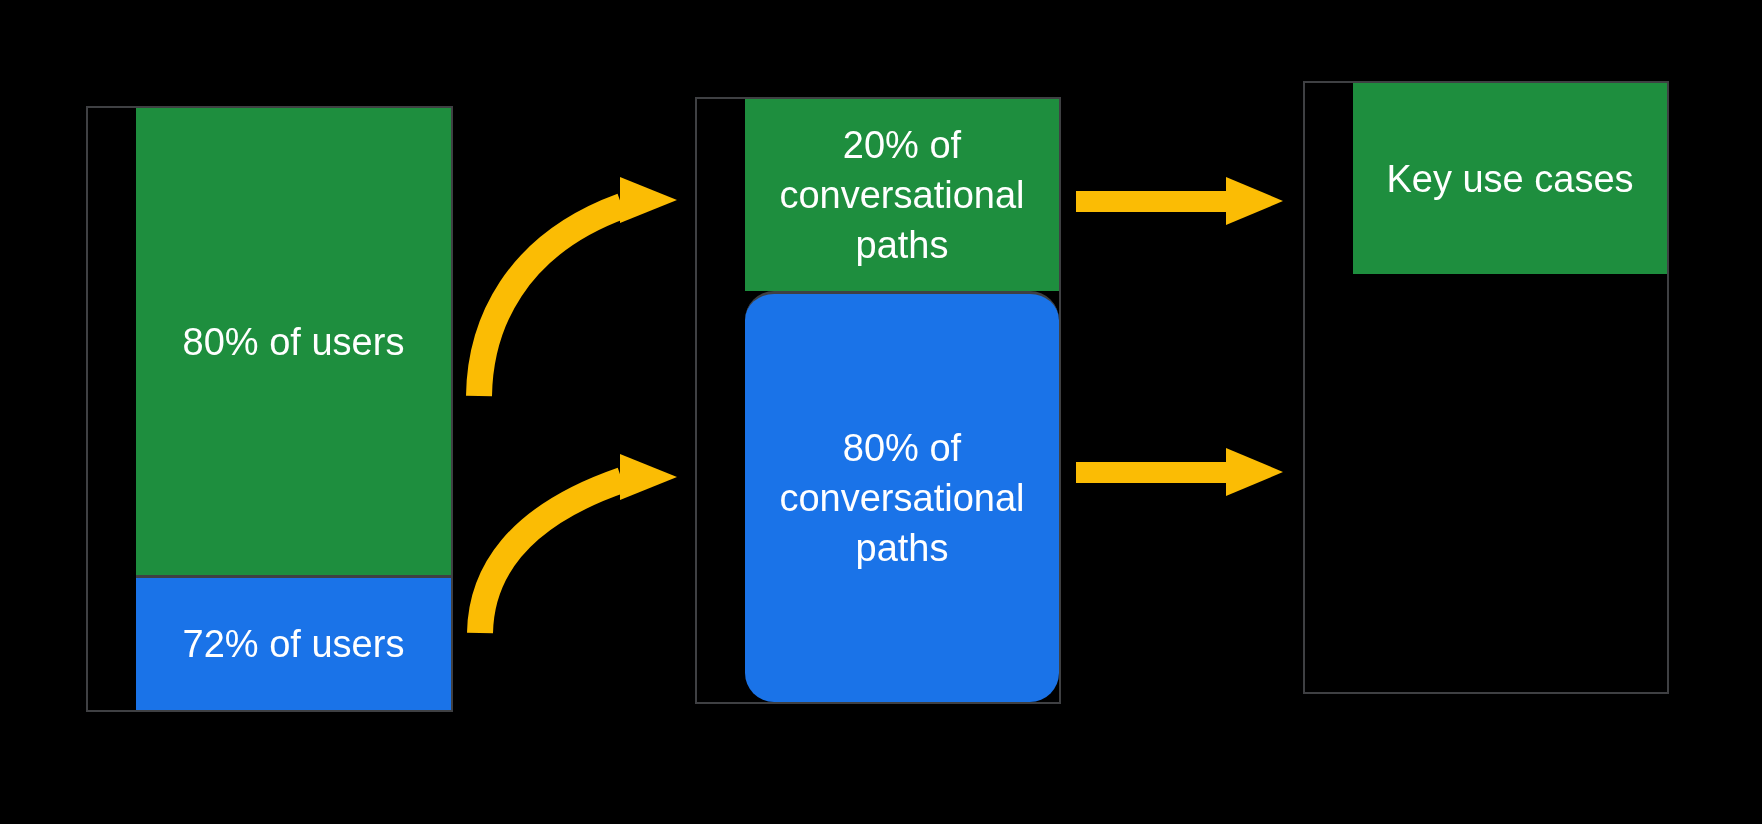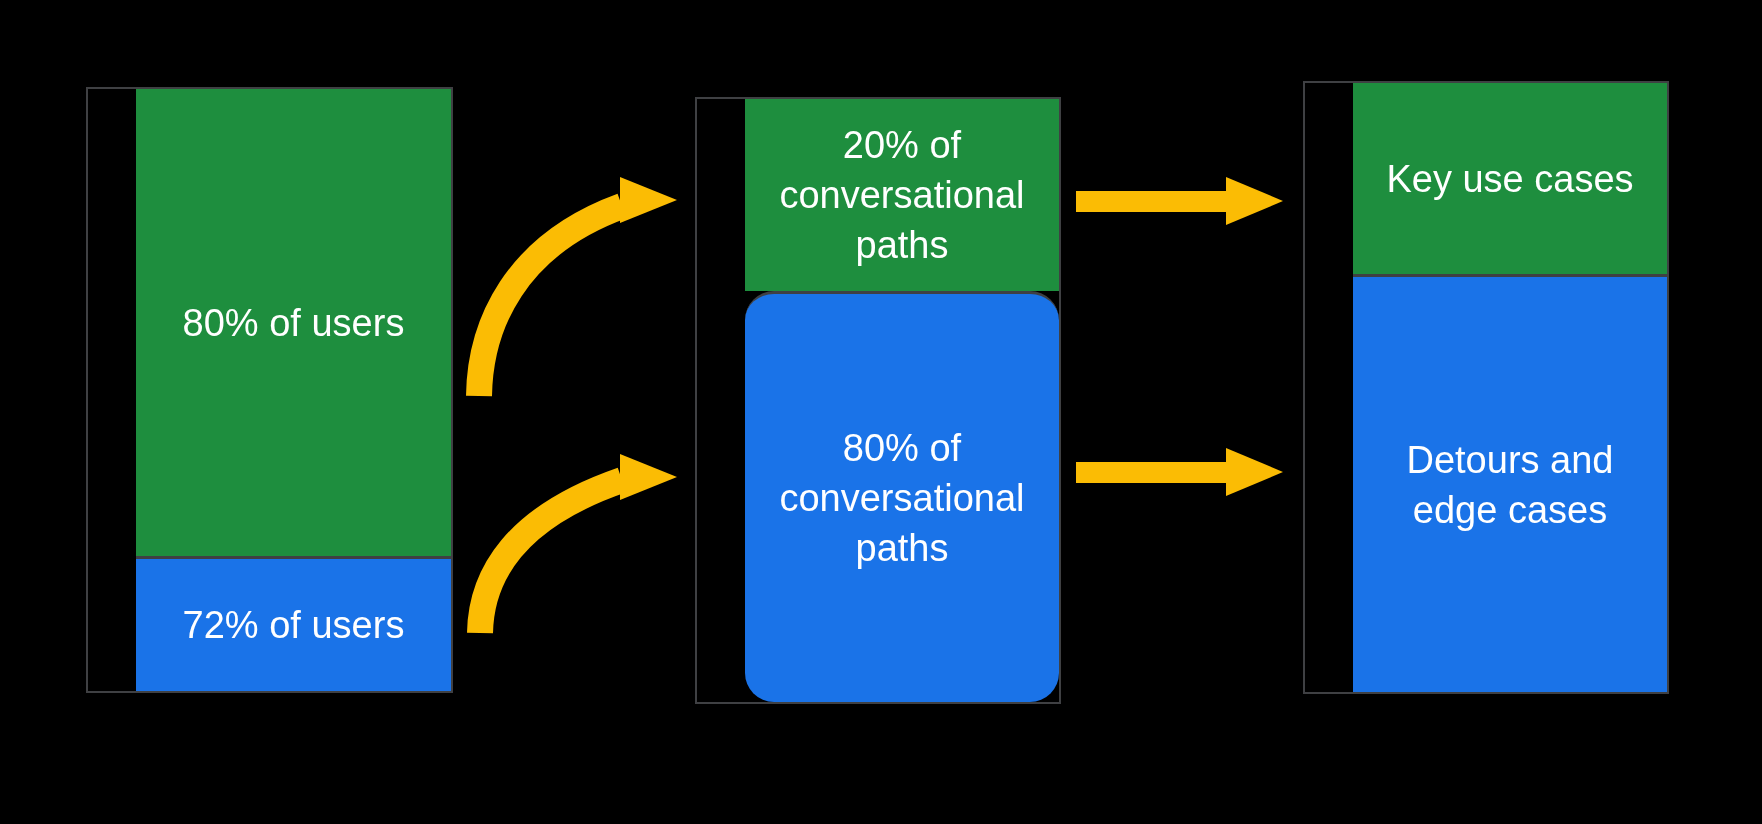--- a/index.html
+++ b/index.html
@@ -15,21 +15,21 @@
     overflow: hidden;
     font-family: "Liberation Sans", sans-serif;
   }
   .col {
     position: absolute;
     display: flex;
     flex-direction: column;
     border: 2px solid var(--border, #3f4043);
     box-sizing: border-box;
   }
-  #col-users   { left: 86px;   top: 87px; width: 367px; height: 606px; justify-content: flex-end; }
+  #col-users   { left: 86px;   top: 106px; width: 367px; height: 606px; justify-content: flex-end; }
   #col-paths   { left: 695px;  top: 97px; width: 366px; height: 607px; }
   #col-cases   { left: 1303px; top: 81px; width: 366px; height: 613px; }
 
   .seg {
     display: flex;
     align-items: center;
     justify-content: center;
     text-align: center;
     color: var(--text, #fff);
     font-size: 38px;
@@ -97,26 +97,20 @@
       </div>
     </div>
   </div>
 
   <div class="col" id="col-cases">
     <div class="seg green">
       <div class="label">
         <div>Key use cases</div>
       </div>
     </div>
-    <div class="seg blue">
-      <div class="label">
-        <div>Detours and</div>
-        <div>edge cases</div>
-      </div>
-    </div>
   </div>
 
   <svg id="arrow-layer" viewBox="0 0 1762 824" xmlns="http://www.w3.org/2000/svg">
 
     <g>
       <path class="arrow-stroke" d="M 479 396 C 480 325, 515 245, 622 206"></path>
       <polygon class="arrow-fill" points="620,177 677,200 620,223"></polygon>
     </g>
 
     <g>

